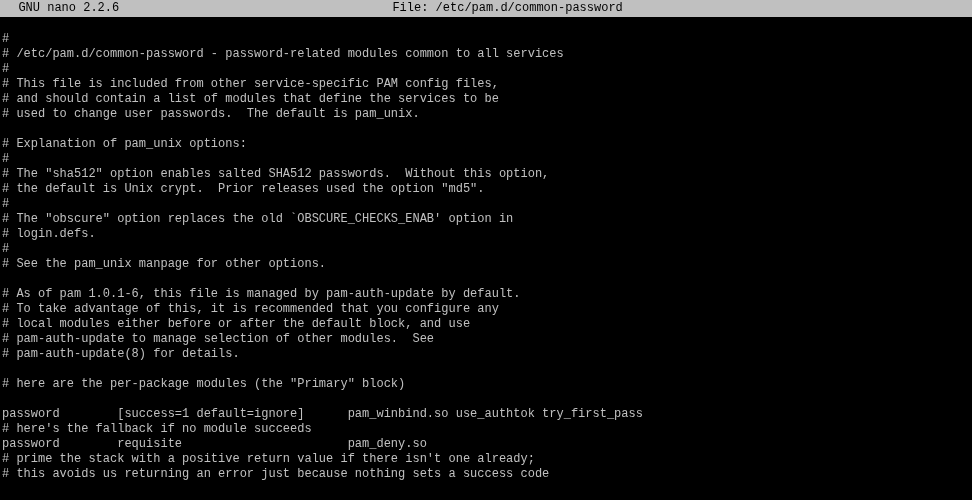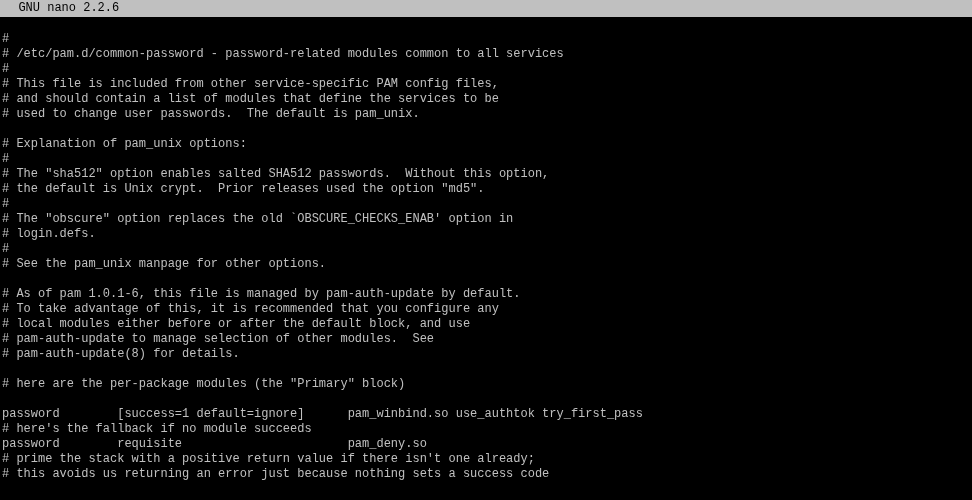--- a/index.html
+++ b/index.html
@@ -40,19 +40,20 @@
     padding: 0 2px;
     display: inline-block;
     width: 460px;
   }
 </style>
 </head>
 <body>
 
 <div class="titlebar">
   <span class="left">  GNU nano 2.2.6</span>
+  <span class="center">File: /etc/pam.d/common-password</span>
   <span class="right">          </span>
 </div>
 
 <div class="content">
 <div id="lines-before"><div class="line">#</div><div class="line"># /etc/pam.d/common-password - password-related modules common to all services</div><div class="line">#</div><div class="line"># This file is included from other service-specific PAM config files,</div><div class="line"># and should contain a list of modules that define the services to be</div><div class="line"># used to change user passwords.  The default is pam_unix.</div><div class="line"> </div><div class="line"># Explanation of pam_unix options:</div><div class="line">#</div><div class="line"># The "sha512" option enables salted SHA512 passwords.  Without this option,</div><div class="line"># the default is Unix crypt.  Prior releases used the option "md5".</div><div class="line">#</div><div class="line"># The "obscure" option replaces the old `OBSCURE_CHECKS_ENAB' option in</div><div class="line"># login.defs.</div><div class="line">#</div><div class="line"># See the pam_unix manpage for other options.</div><div class="line"> </div><div class="line"># As of pam 1.0.1-6, this file is managed by pam-auth-update by default.</div><div class="line"># To take advantage of this, it is recommended that you configure any</div><div class="line"># local modules either before or after the default block, and use</div><div class="line"># pam-auth-update to manage selection of other modules.  See</div><div class="line"># pam-auth-update(8) for details.</div><div class="line"> </div><div class="line"># here are the per-package modules (the "Primary" block)</div></div>
 <div id="lines-after"><div class="line">password        [success=1 default=ignore]      pam_winbind.so use_authtok try_first_pass</div><div class="line"># here's the fallback if no module succeeds</div><div class="line">password        requisite                       pam_deny.so</div><div class="line"># prime the stack with a positive return value if there isn't one already;</div><div class="line"># this avoids us returning an error just because nothing sets a success code</div></div>
 </div>
 
 </body></html>

